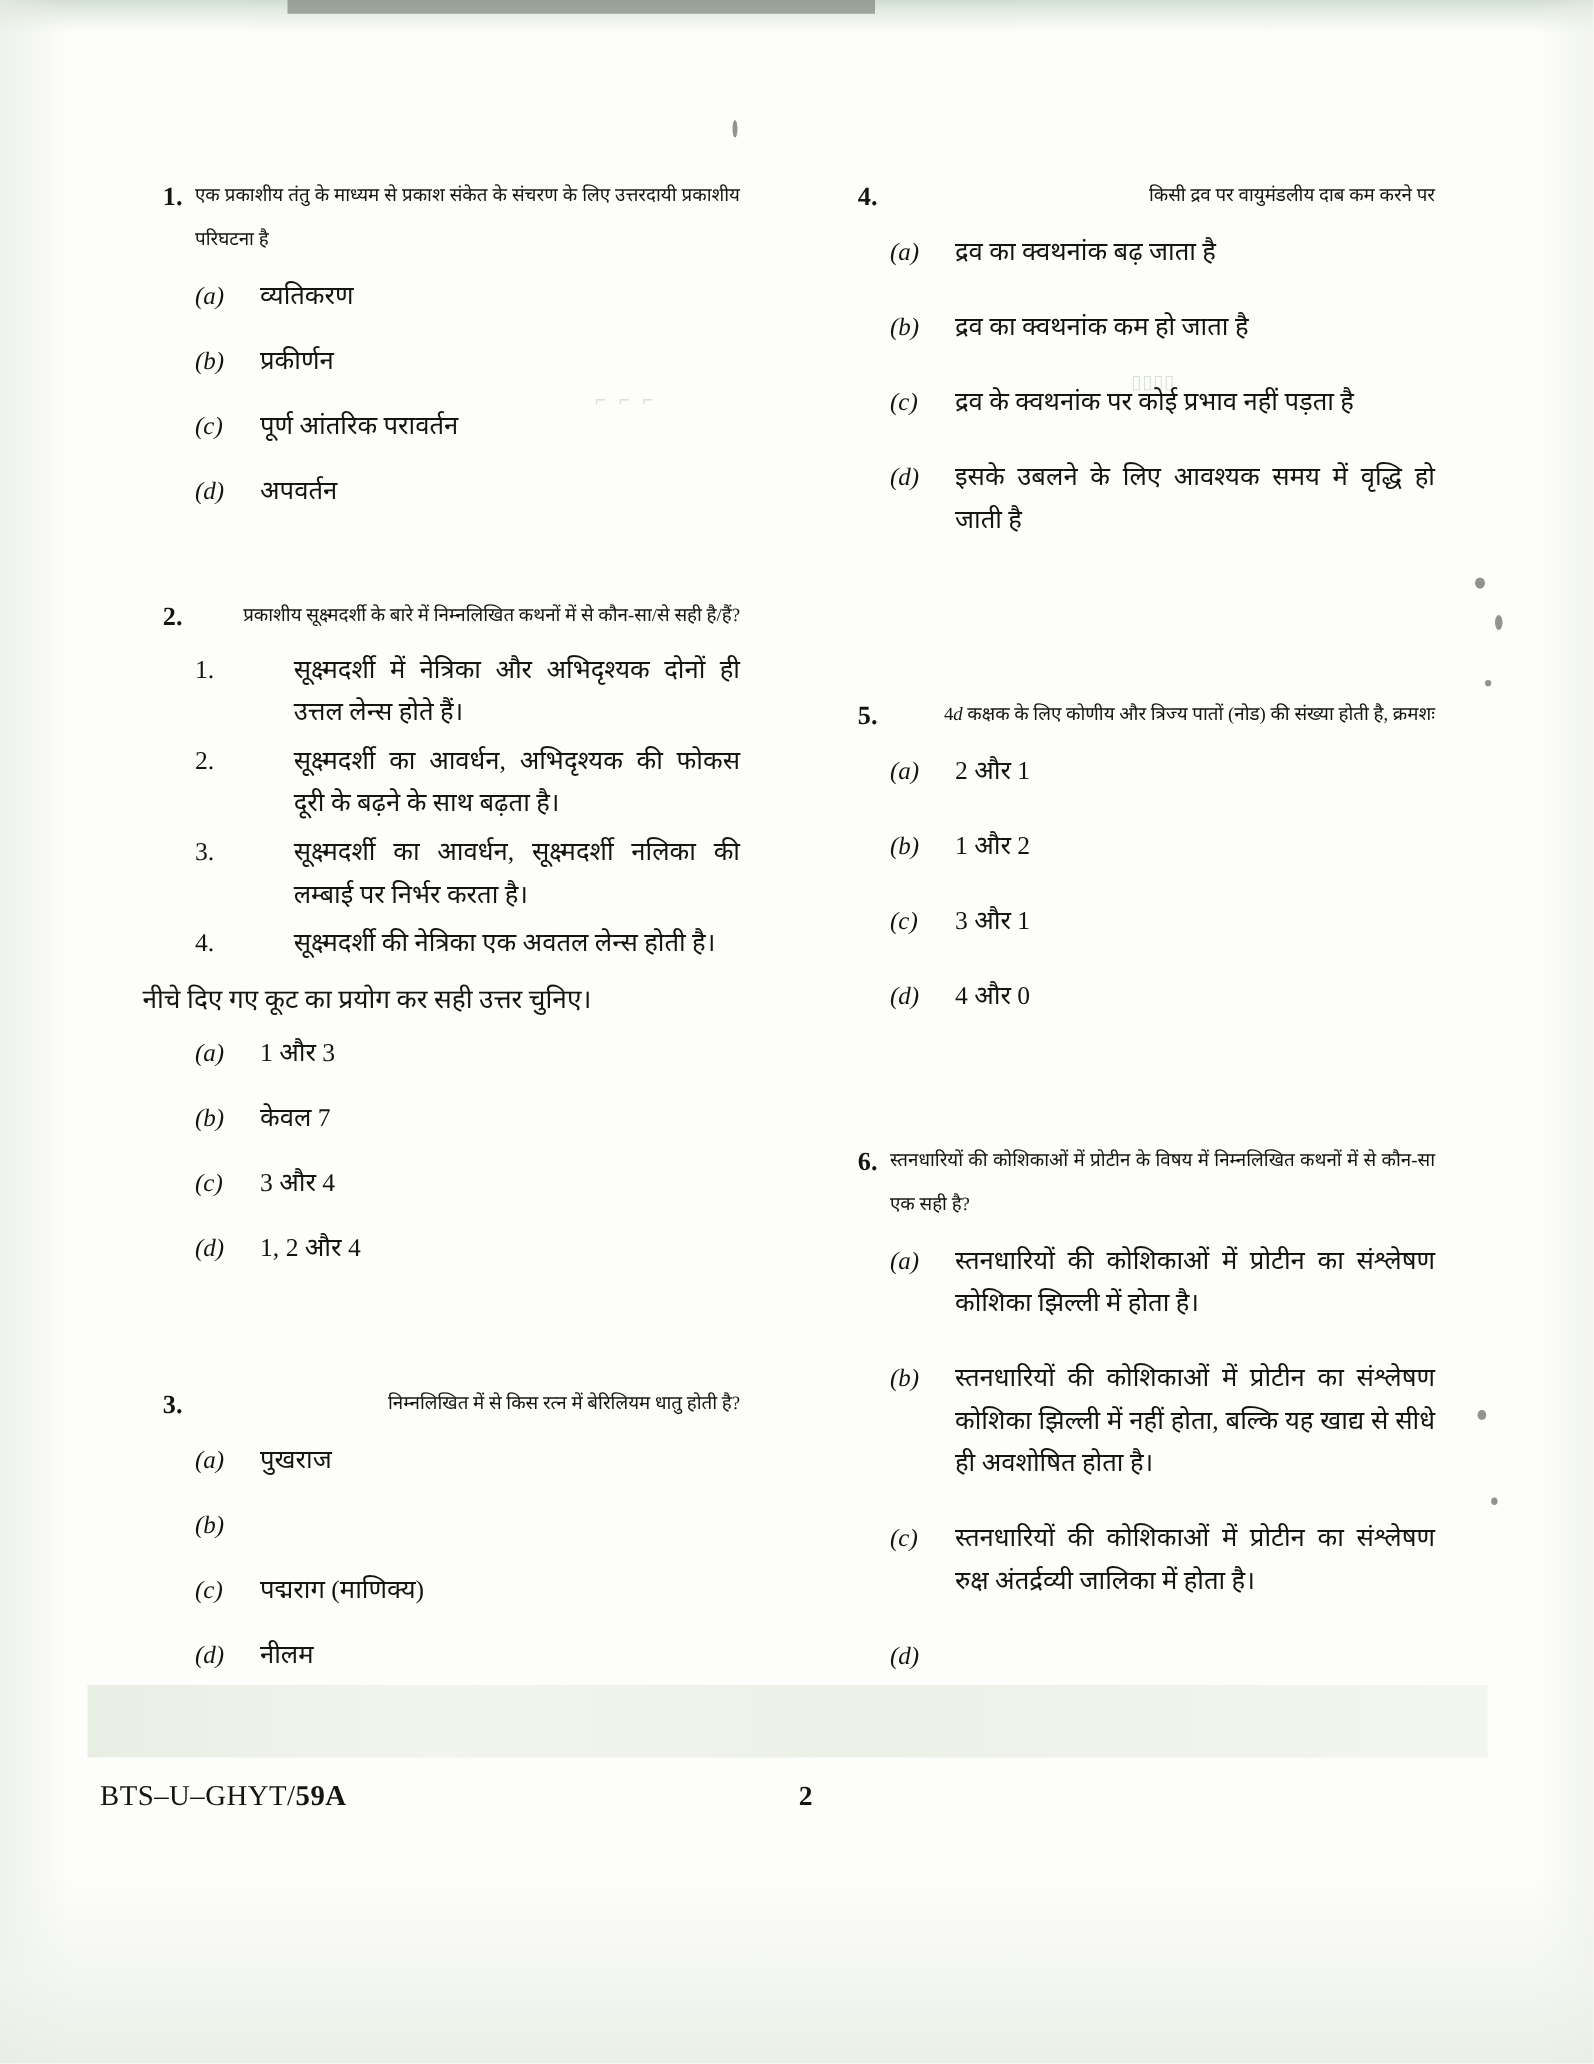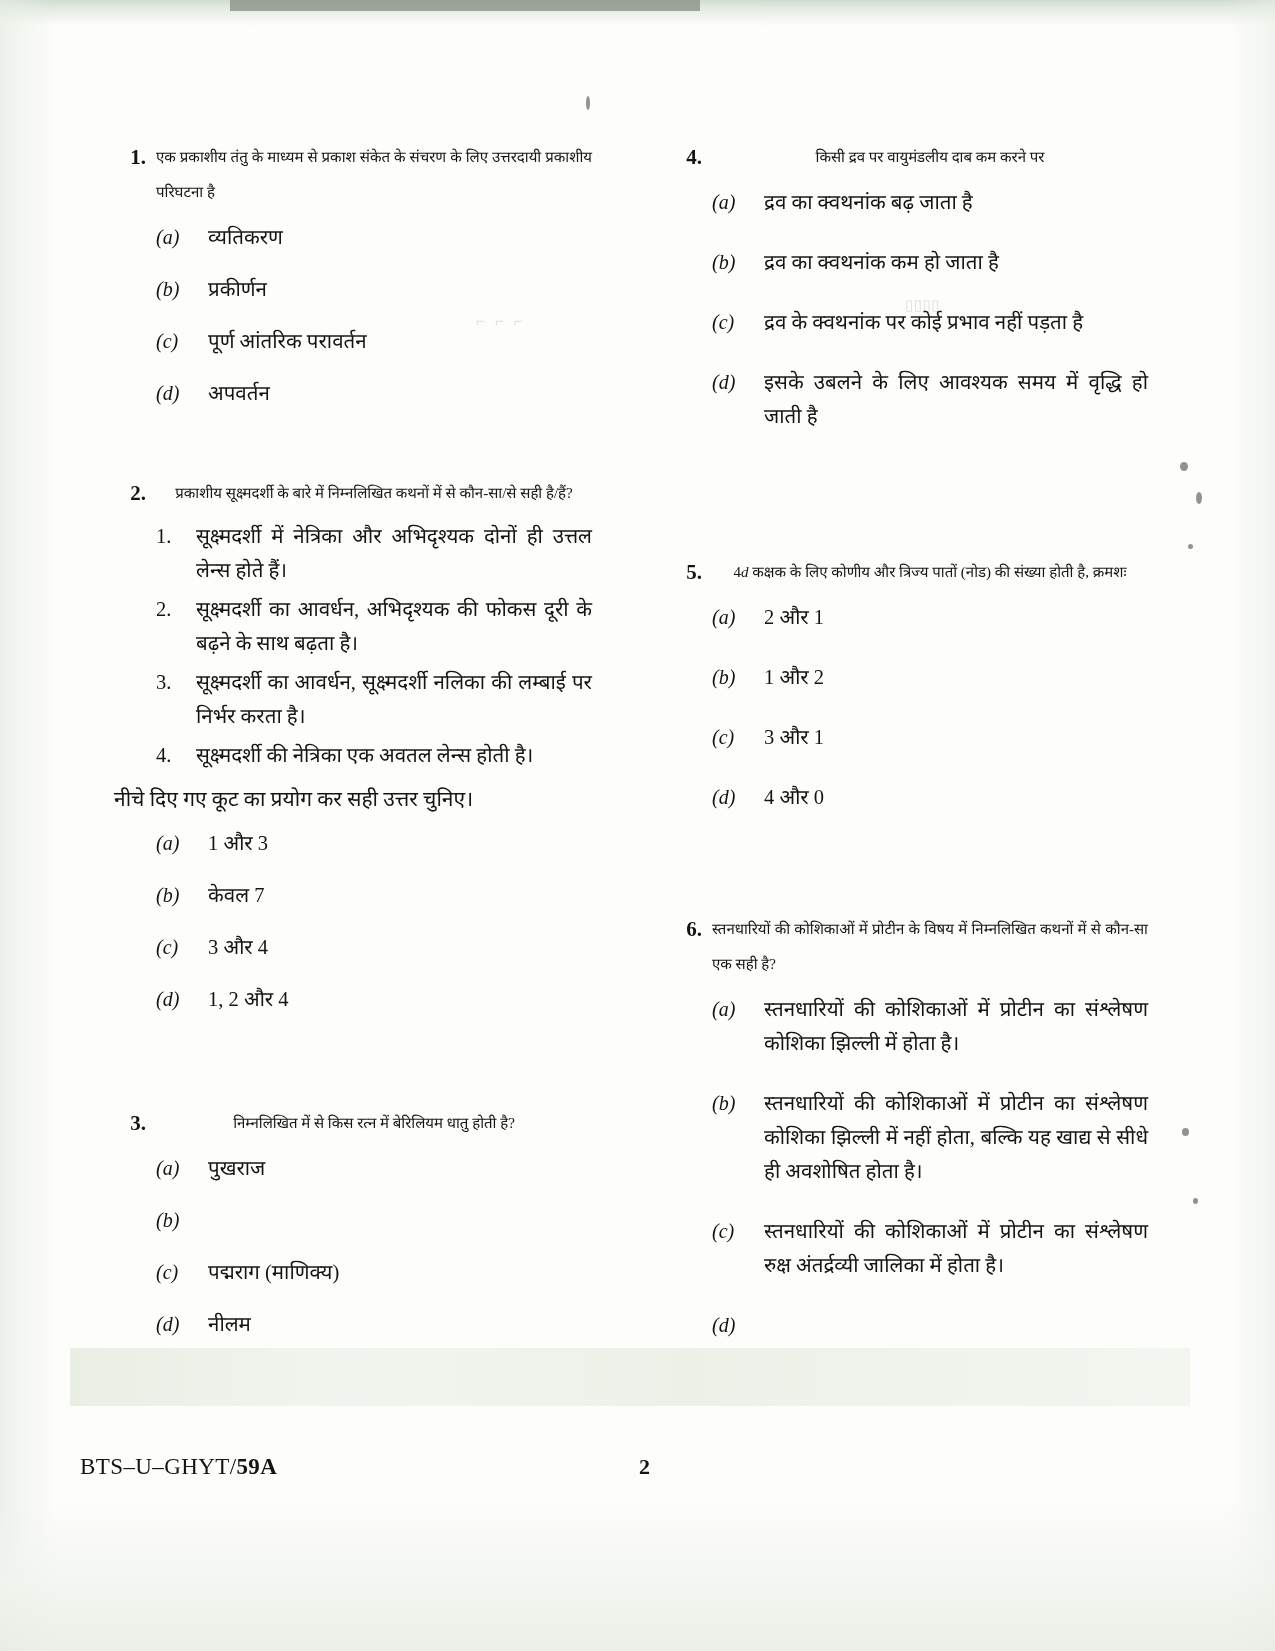--- a/index.html
+++ b/index.html
@@ -105,21 +105,21 @@
     font-size: 21px;
     line-height: 35px;
   }
   .q-text {
     flex: 1 1 auto;
     font-size: 15px;
     line-height: 35px;
     text-align: justify;
     text-justify: inter-word;
   }
-  .q-text.nojust { text-align: center; }
+  .q-text.nojust { text-align: right; }
 
   .stmts {
     margin: 4px 0 2px 44px;
   }
   .stmt {
     display: flex;
     align-items: flex-start;
     margin-bottom: 5px;
   }
   .stmt-num {
@@ -127,20 +127,21 @@
     width: 40px;
     font-size: 20.5px;
     line-height: 34px;
   }
   .stmt-text {
     flex: 1 1 auto;
     font-size: 20.5px;
     line-height: 34px;
     text-align: justify;
     text-justify: inter-word;
+    margin-left: 39px;
   }
   .instruction {
     margin: 10px 0 6px 2px;
     font-size: 21px;
     line-height: 34px;
   }
 
   .opts { margin: 10px 0 0 44px; }
   .opt {
     display: flex;
@@ -172,21 +173,20 @@
   
   .footer {
     position: absolute;
     left: 80px;
     top: 1424px;
     width: 1115px;
     display: flex;
     align-items: baseline;
     justify-content: space-between;
     font-family: "Liberation Serif", serif;
-    margin-top: 30px;
   }
   .footer-code {
     font-size: 23px;
     letter-spacing: .4px;
   }
   .footer-code b { font-weight: bold; }
   .footer-page {
     font-size: 22px;
     font-weight: bold;
     margin-right: 545px;

